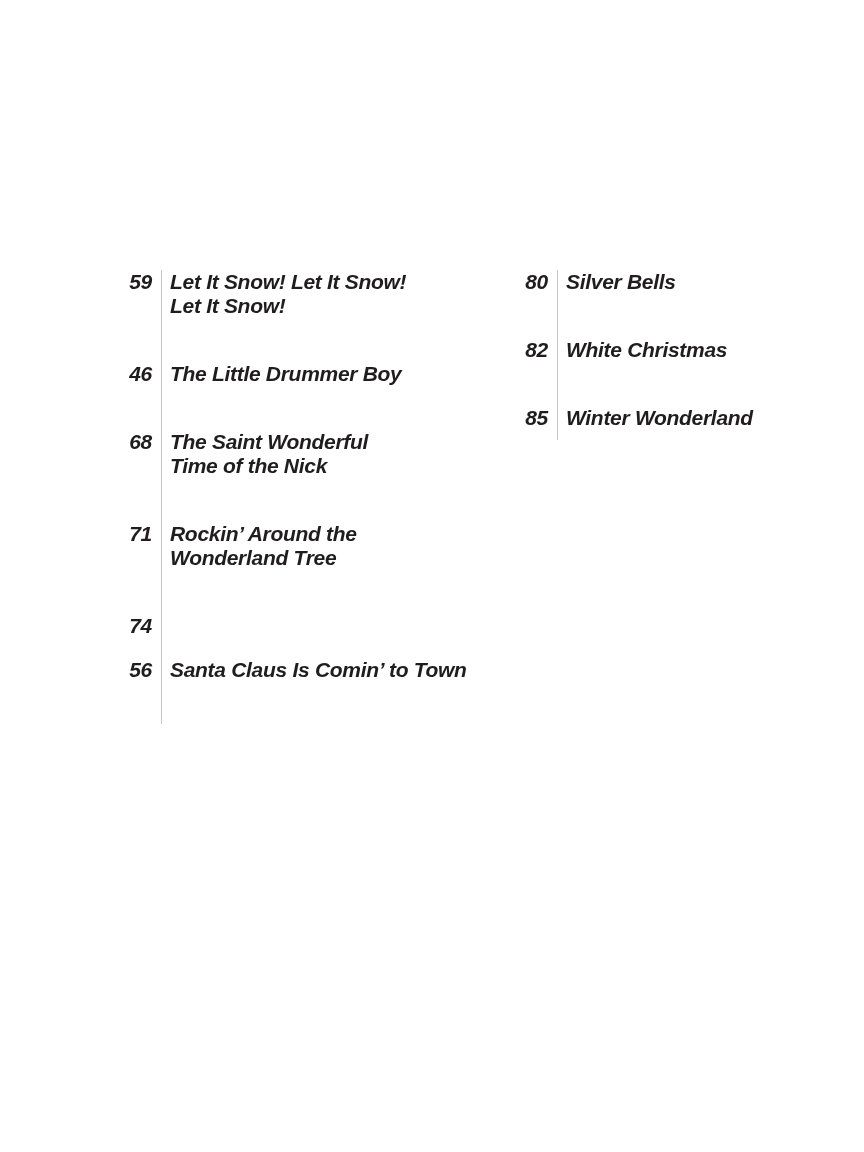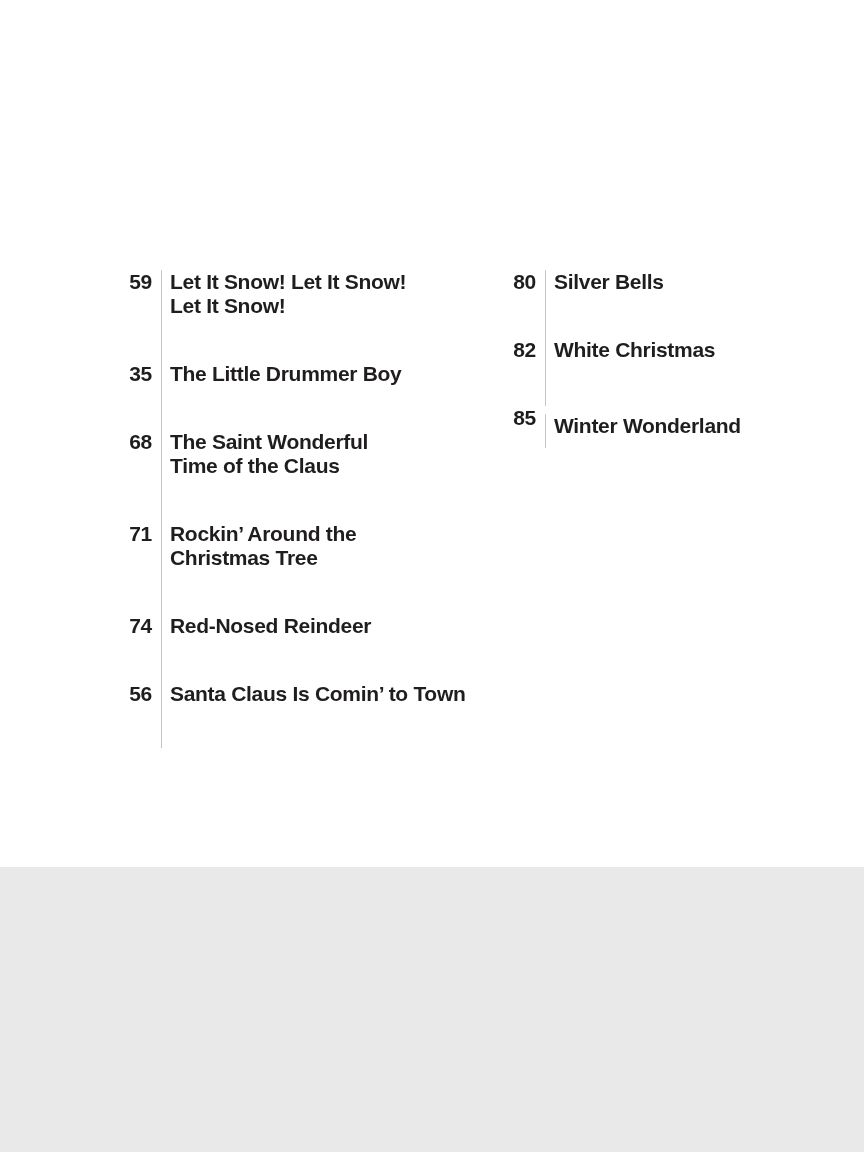--- a/index.html
+++ b/index.html
@@ -3,92 +3,92 @@
 <meta charset="utf-8">
 <style>
   :root{
     --text:#201d1e;
     --divider:#c4c4c4;
     --bg:#ffffff;
   }
   html,body{margin:0;padding:0;background:#e9e9e9;}
   .page{
     position:relative;
-    width:864px;height:867px;
+    width:864px;height:1152px;
     background:var(--bg);
     margin:0 auto;
     overflow:hidden;
     font-family:"Liberation Sans",sans-serif;
     font-weight:700;
     color:var(--text);
     font-size:21px;
     line-height:24px;
     letter-spacing:-0.3px;
+    font-style:italic;
   }
   .toc-col{position:absolute;top:270px;}
   .toc-col.left{left:96px;width:400px;}
-  .toc-col.right{left:480px;width:330px;}
+  .toc-col.right{left:492px;width:330px;}
   .entry{
     display:grid;
     grid-template-columns:56px auto;
     column-gap:9px;
   }
   .num{text-align:right;}
   .title{
     border-left:1px solid var(--divider);
     padding-left:8px;
     padding-bottom:44px;
   }
   .line{white-space:nowrap;}
   .toc-col.left .entry:last-child .title{padding-bottom:42px;}
-  .toc-col.right .entry:last-child .title{padding-bottom:10px;margin-top:8px;}
+  .toc-col.right .entry:last-child .title{padding-bottom:10px;}
 </style>
 </head>
 <body>
 
 <div class="page">
   <div class="toc-col left" id="col-left">
   <div class="entry">
     <div class="num">59</div>
     <div class="title">
           <div class="line">Let It Snow! Let It Snow!</div>
           <div class="line">Let It Snow!</div>
         </div>
   </div>
 
   <div class="entry">
-    <div class="num">35</div>
+    <div class="num">46</div>
     <div class="title">
           <div class="line">The Little Drummer Boy</div>
         </div>
   </div>
 
 
 
 
   <div class="entry">
     <div class="num">68</div>
     <div class="title">
           <div class="line">The Saint Wonderful</div>
-          <div class="line">Time of the Claus</div>
+          <div class="line">Time of the Nick</div>
         </div>
   </div>
 
   <div class="entry">
     <div class="num">71</div>
     <div class="title">
           <div class="line">Rockin’ Around the</div>
-          <div class="line">Christmas Tree</div>
+          <div class="line">Wonderland Tree</div>
         </div>
   </div>
 
   <div class="entry">
     <div class="num">74</div>
     <div class="title">
-          <div class="line">Red-Nosed Reindeer</div>
         </div>
   </div>
 
   <div class="entry">
     <div class="num">56</div>
     <div class="title">
           <div class="line">Santa Claus Is Comin’ to Town</div>
         </div>
   </div>
 </div>

